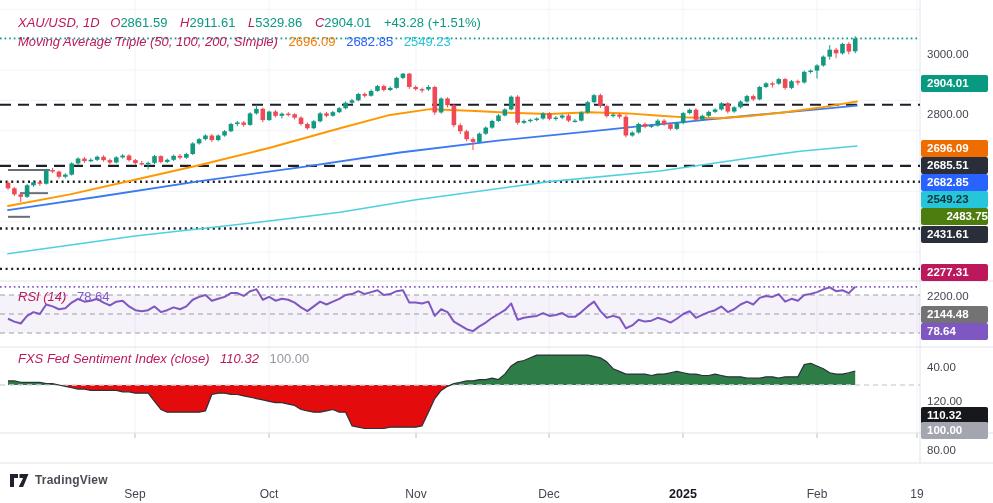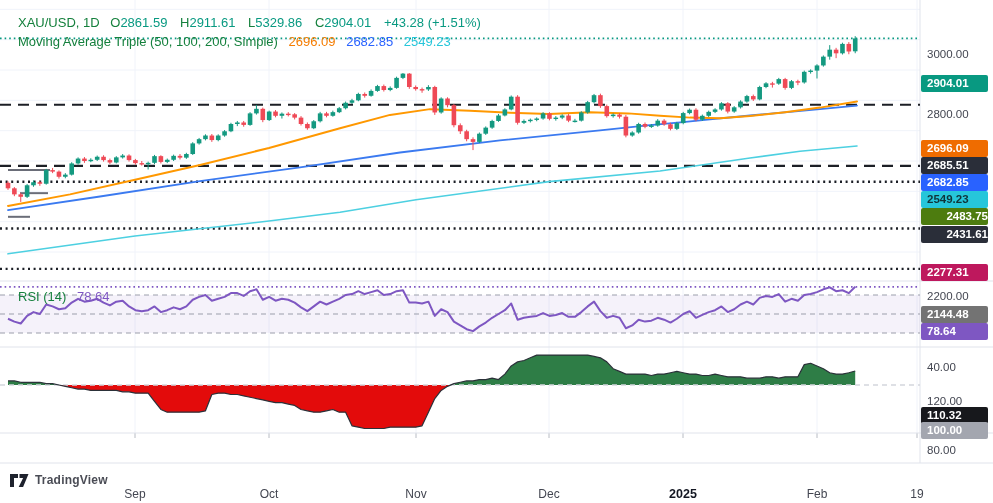--- a/index.html
+++ b/index.html
@@ -9,21 +9,21 @@
   .overlay{position:absolute;left:0;top:0;width:993px;height:503px;pointer-events:none;}
   .hdr{position:absolute;left:18px;font-size:13px;color:#131722;white-space:nowrap;}
   .hdr .v{margin-right:2px;}
   .hdr .sp{margin-left:7px;}
   .green{color:#089981;}
   .orange{color:#f57c00;}
   .blue{color:#2962ff;}
   .cyan{color:#26c6da;}
   .purple{color:#7e57c2;}
   .gray{color:#9598a1;}
-  .dark{color:#15803d;}
+  .dark{color:#be185d;font-style:italic;}
   .axis-label{position:absolute;left:927px;font-size:11.5px;color:#434651;height:14px;line-height:14px;}
   .badge{position:absolute;left:921px;width:67px;height:17px;line-height:17px;border-radius:2px;
          font-size:11.5px;font-weight:700;padding-left:6px;box-sizing:border-box;}
   .time-label{position:absolute;top:443px;width:44px;text-align:center;font-size:12px;color:#434651;height:15px;line-height:15px;}
   .time-label.bold{font-weight:700;color:#131722;font-size:12.5px;}
   .logo{position:absolute;left:10px;top:473px;display:flex;align-items:center;gap:6px;}
   .logo-text{font-size:12px;font-weight:700;color:#4a4c55;letter-spacing:.2px;}
 </style>
 </head>
 <body>
@@ -374,35 +374,40 @@
       <span class="orange sp">2696.09</span>
       <span class="blue sp">2682.85</span>
       <span class="cyan sp">2549.23</span>
     </div>
 
     <div class="hdr" style="top:289px;">
       <span class="dark">RSI (14)</span>
       <span class="purple sp">78.64</span>
     </div>
 
+    <div class="hdr" style="top:351px;">
+      <span class="dark">FXS Fed Sentiment Index (close)</span>
+      <span class="dark sp">110.32</span>
+      <span class="gray sp">100.00</span>
+    </div>
 
     <div id="axis-layer" style="position:absolute;left:0;top:0;width:993px;height:503px;margin-top:44px;">
         <div class="axis-label" style="top: 3px;">3000.00</div>
         <div class="axis-label" style="top: 63px;">2800.00</div>
         <div class="axis-label" style="top: 245px;">2200.00</div>
         <div class="axis-label" style="top: 316px;">40.00</div>
         <div class="axis-label" style="top: 350px;">120.00</div>
         <div class="axis-label" style="top: 399px;">80.00</div>
         <div class="badge" style="top: 30.5px; background: rgb(8, 153, 129); color: rgb(255, 255, 255);">2904.01</div>
         <div class="badge" style="top: 95.5px; background: rgb(239, 108, 0); color: rgb(255, 255, 255);">2696.09</div>
         <div class="badge" style="top: 112.5px; background: rgb(42, 46, 57); color: rgb(255, 255, 255);">2685.51</div>
         <div class="badge" style="top: 129.5px; background: rgb(41, 98, 255); color: rgb(255, 255, 255);">2682.85</div>
         <div class="badge" style="top: 146.5px; background: rgb(38, 198, 218); color: rgb(16, 52, 58);">2549.23</div>
         <div class="badge" style="top: 163.5px; background: #4d7c0f; color: rgb(255, 255, 255); text-align: right;">2483.75</div>
-        <div class="badge" style="top: 181.5px; background: rgb(42, 46, 57); color: rgb(255, 255, 255); text-align: right;">2431.61</div>
+        <div class="badge" style="top: 181.5px; background: rgb(42, 46, 57); color: rgb(255, 255, 255);">2431.61</div>
         <div class="badge" style="top: 219.5px; background: #be185d; color: rgb(255, 255, 255);">2277.31</div>
         <div class="badge" style="top: 261.5px; background: #737373; color: rgb(255, 255, 255);">2144.48</div>
         <div class="badge" style="top: 278.5px; background: rgb(126, 87, 194); color: rgb(255, 255, 255);">78.64</div>
         <div class="badge" style="top: 362.5px; background: rgb(23, 24, 28); color: rgb(255, 255, 255);">110.32</div>
         <div class="badge" style="top: 377.5px; background: rgb(163, 166, 175); color: rgb(255, 255, 255);">100.00</div>
         <div class="time-label" style="left: 113px;">Sep</div>
         <div class="time-label" style="left: 247px;">Oct</div>
         <div class="time-label" style="left: 394px;">Nov</div>
         <div class="time-label" style="left: 527px;">Dec</div>
         <div class="time-label bold" style="left: 661px;">2025</div>

